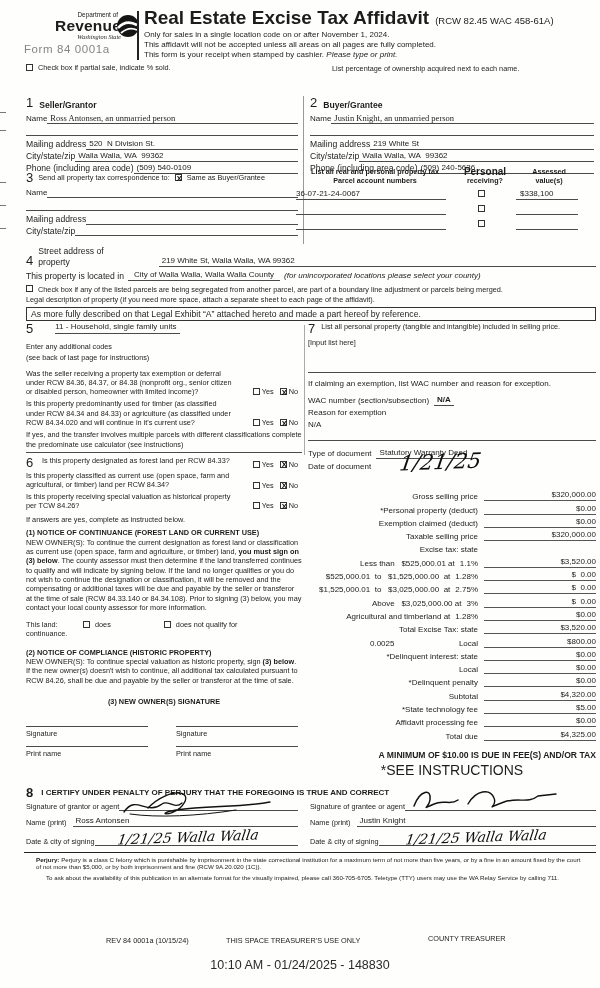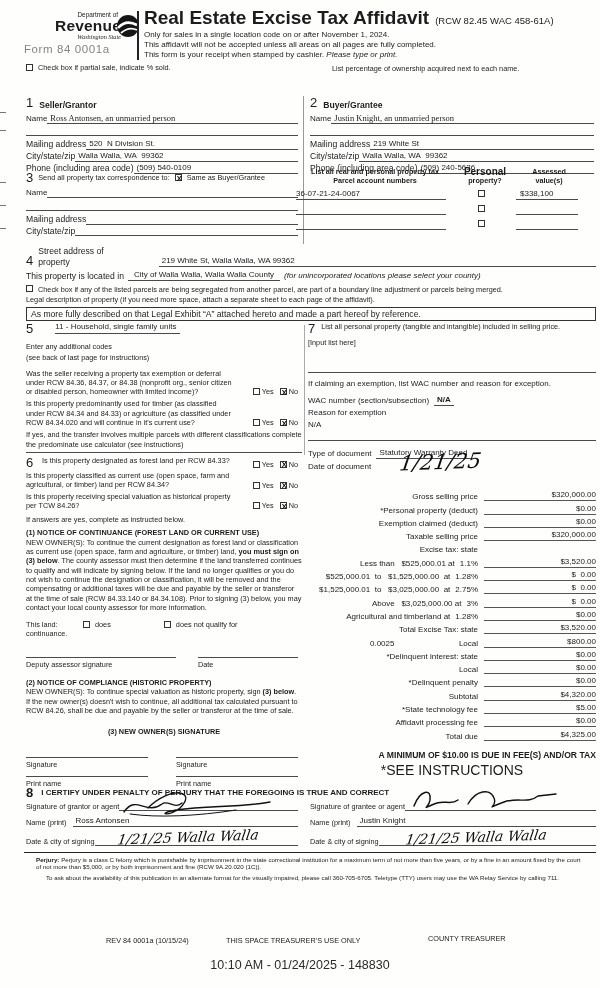--- a/index.html
+++ b/index.html
@@ -151,21 +151,21 @@
   </div>
 
   <div class="abs" style="left:296px;top:168px;width:288px;">
     <div class="r">
       <div style="width:158px;text-align:center;">
         <div class="b" style="font-size:7.2px;line-height:8.6px;">List all real and personal property tax</div>
         <div class="b" style="font-size:7.2px;line-height:8.6px;">Parcel account numbers</div>
       </div>
       <div style="width:62px;text-align:center;">
         <div class="b" style="font-size:10px;line-height:8.6px;">Personal</div>
-        <div class="b" style="font-size:7.2px;line-height:8.6px;">property?</div>
+        <div class="b" style="font-size:7.2px;line-height:8.6px;">receiving?</div>
       </div>
       <div style="width:66px;text-align:center;">
         <div class="b" style="font-size:7.2px;line-height:8.6px;">Assessed</div>
         <div class="b" style="font-size:7.2px;line-height:8.6px;">value(s)</div>
       </div>
     </div>
     <div class="r" style="height:15px;align-items:flex-end;">
       <div class="u t8" style="width:150px;">36-07-21-24-0067</div>
       <div style="width:70px;text-align:center;"><span class="cb"></span></div>
       <div class="u t8" style="width:62px;padding-left:4px;">$338,100</div>
@@ -273,30 +273,20 @@
 
       <div class="r" style="margin-top:8px;align-items:center;gap:5px;">
         <span class="t7" style="width:52px;">This land:</span>
         <span class="cb"></span>
         <span class="t7">does</span>
         <span class="cb" style="margin-left:48px;"></span>
         <span class="t7">does not qualify for</span>
       </div>
       <div class="t7">continuance.</div>
 
-      <div class="r" style="margin-top:16px;gap:22px;">
-        <div style="width:150px;">
-          <div class="u" style="height:3px;"></div>
-          <div class="t7" style="margin-top:2px;">Deputy assessor signature</div>
-        </div>
-        <div style="width:100px;">
-          <div class="u" style="height:3px;"></div>
-          <div class="t7" style="margin-top:2px;">Date</div>
-        </div>
-      </div>
 
       <div class="b t7" style="margin-top:9px;">(2) NOTICE OF COMPLIANCE (HISTORIC PROPERTY)</div>
       <div class="t7"><span>NEW OWNER(S): To continue special valuation as historic property, sign </span><span class="b">(3) below</span><span>. If the new owner(s) doesn't wish to continue, all additional tax calculated pursuant to RCW 84.26, shall be due and payable by the seller or transferor at the time of sale.</span></div>
 
       <div class="b t7" style="margin-top:12px;text-align:center;">(3) NEW OWNER(S) SIGNATURE</div>
 
       <div class="r" style="margin-top:18px;gap:28px;">
         <div style="width:122px;">
           <div class="u" style="height:3px;"></div>
           <div class="t7" style="margin-top:2px;">Signature</div>

